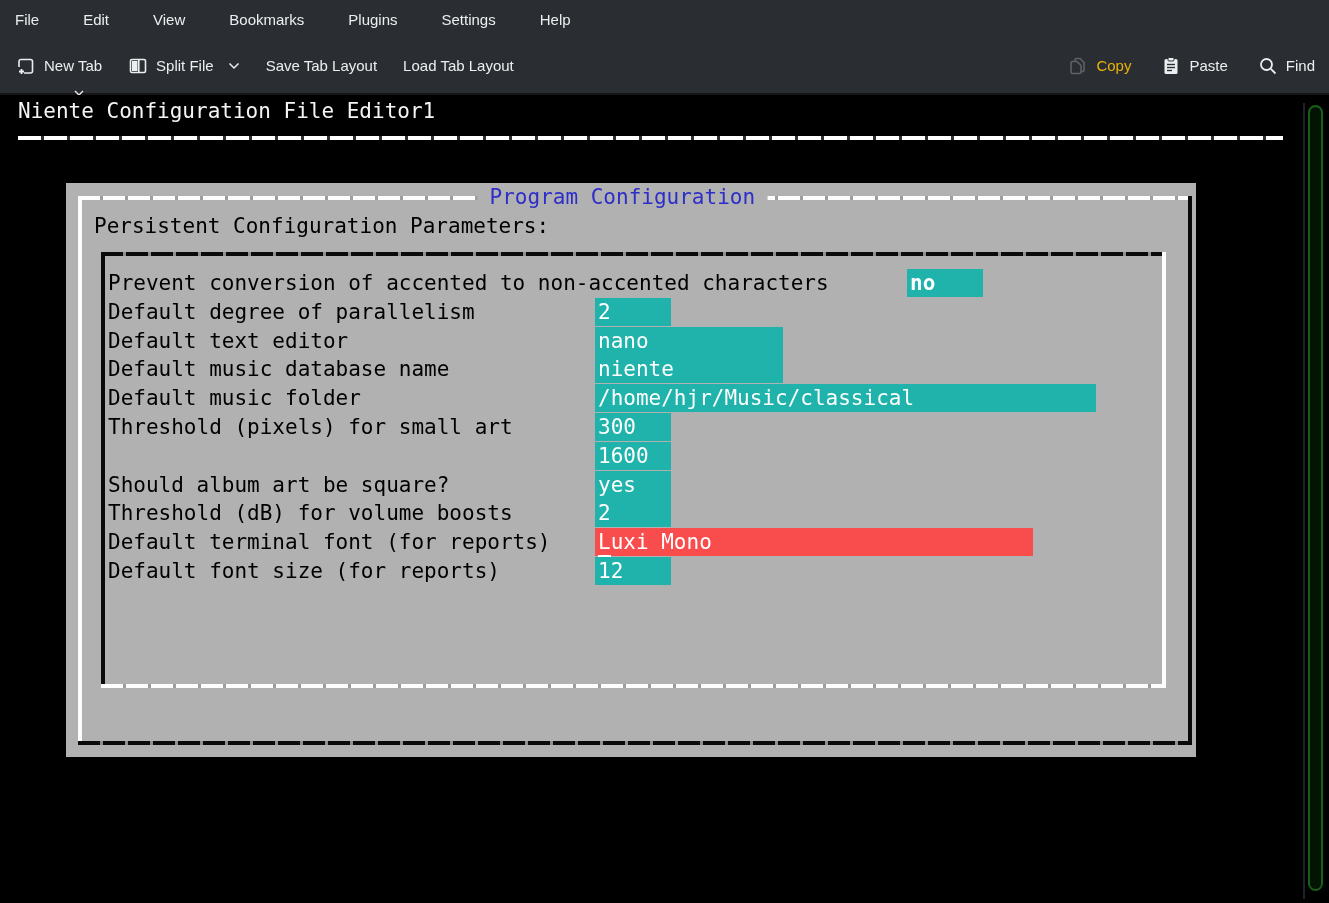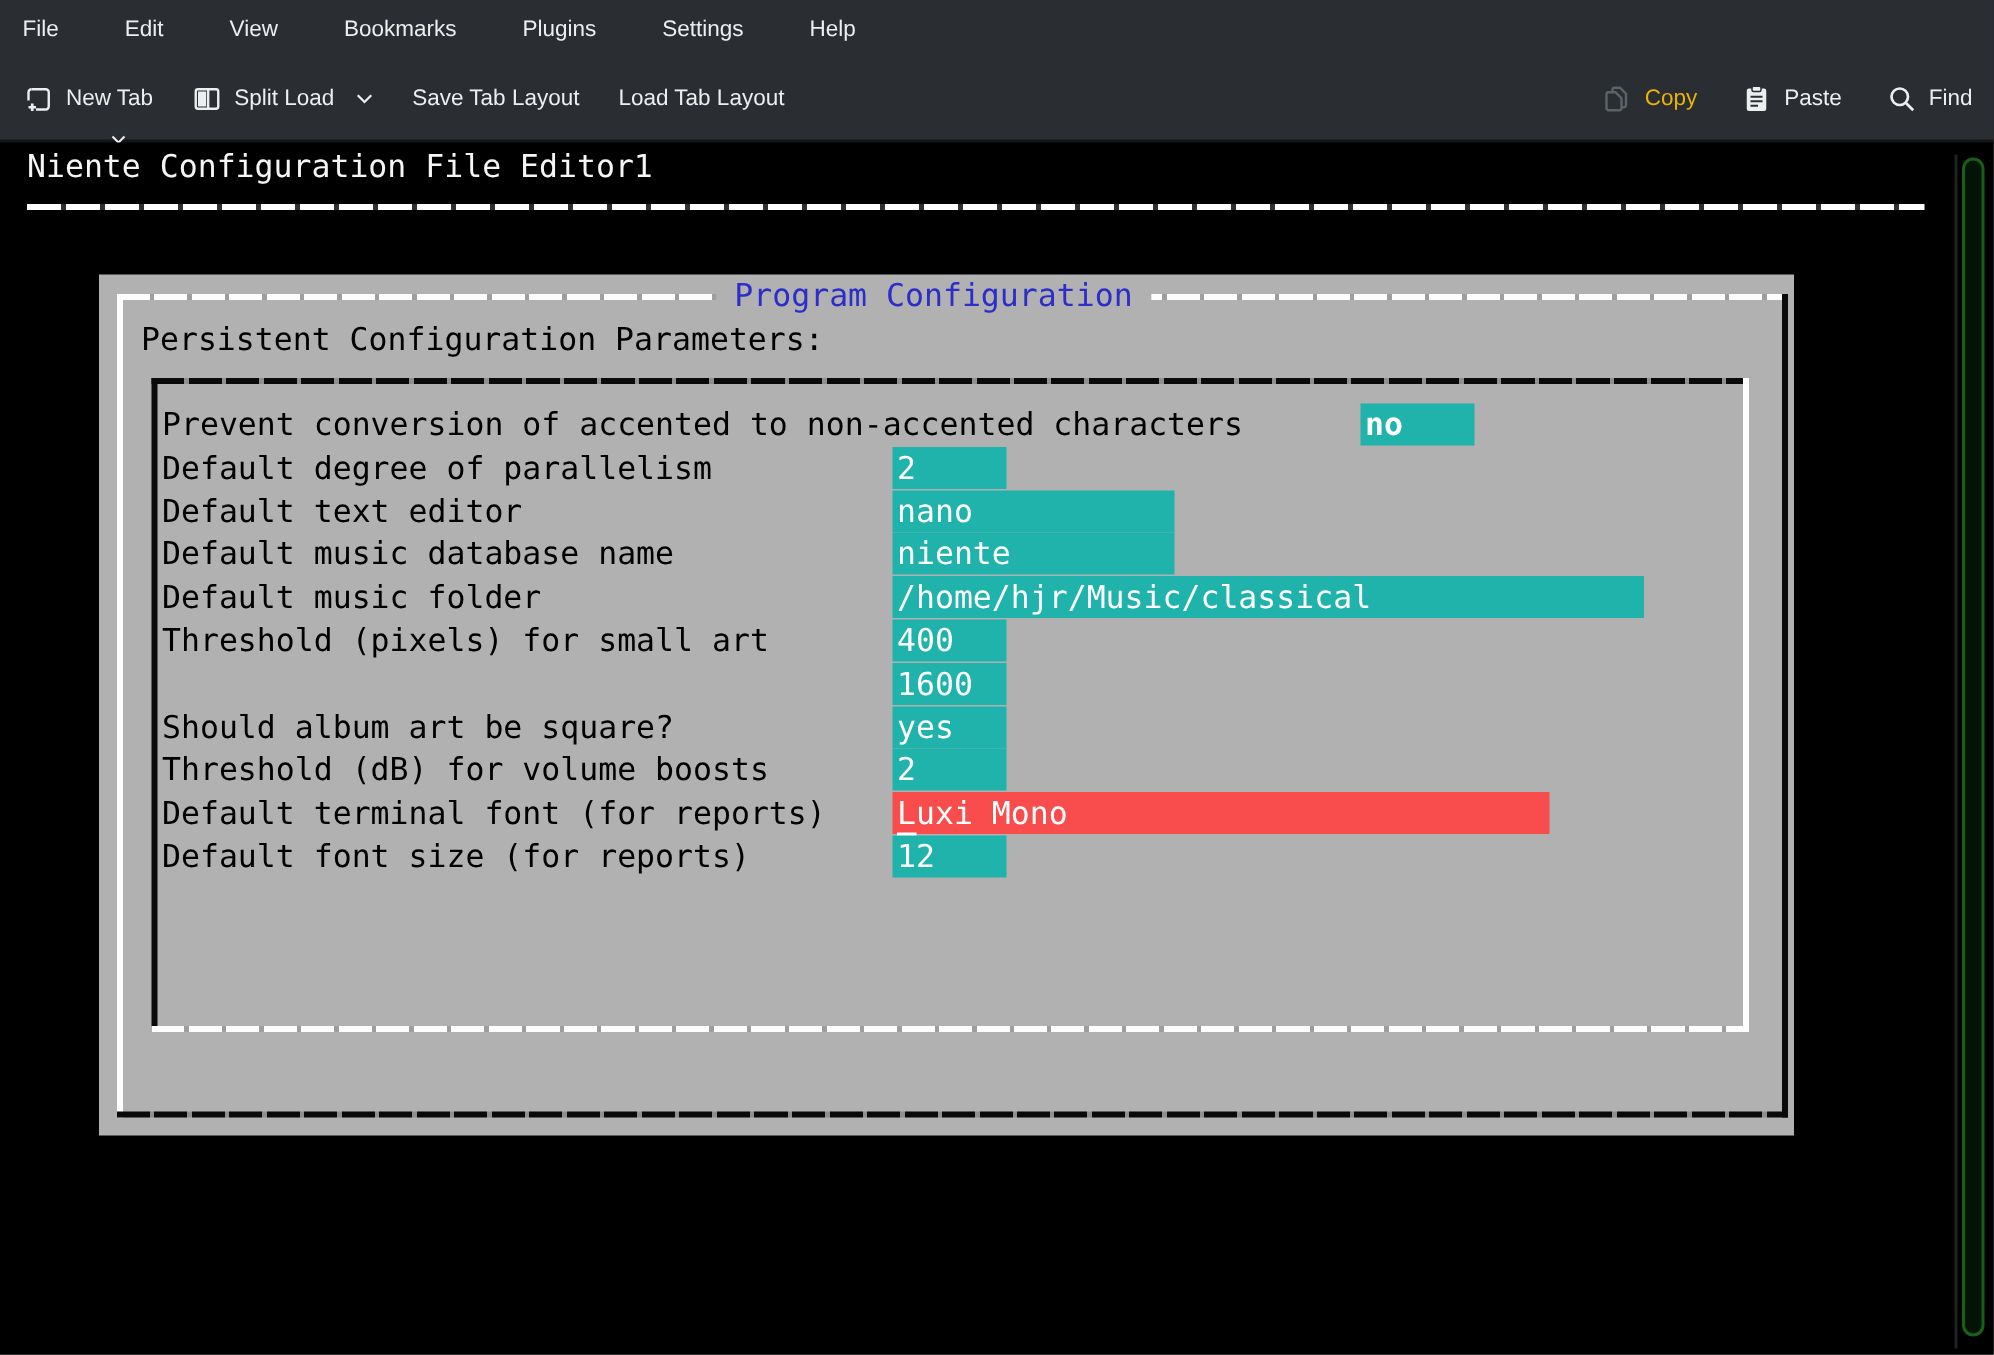--- a/index.html
+++ b/index.html
@@ -107,21 +107,21 @@
       </span>
     </div>
     <div class="tbtn">
       <span>
         <svg width="20" height="20" viewBox="0 0 20 20">
           <rect x="2.5" y="3.5" width="15" height="13" rx="1.5" fill="none" stroke="#eceeef" stroke-width="1.6"></rect>
           <rect x="4" y="5" width="5.5" height="10" fill="#eceeef"></rect>
           <line x1="10.8" y1="4" x2="10.8" y2="16" stroke="#eceeef" stroke-width="1.6"></line>
         </svg>
       </span>
-      <span>Split Load</span>
+      <span>Split File</span>
       <span style="margin-left:6px">
         <svg width="12" height="8" viewBox="0 0 12 8" fill="none" stroke="#eceeef" stroke-width="1.5">
           <path d="M1.5 1.5 L6 6 L10.5 1.5"></path>
         </svg>
       </span>
     </div>
     <div class="tbtn">
       <span>Save Tab Layout</span>
     </div>
     <div class="tbtn">
@@ -196,21 +196,21 @@
         <div class="row" style="top:75px">
           <span class="lbl">Default text editor</span>
           <span class="val teal v-def w-m">nano</span>
         </div>
         <div class="row" style="top:132px">
           <span class="lbl">Default music folder</span>
           <span class="val teal v-def w-l">/home/hjr/Music/classical</span>
         </div>
         <div class="row" style="top:161px">
           <span class="lbl">Threshold (pixels) for small art</span>
-          <span class="val teal v-def w-s">400</span>
+          <span class="val teal v-def w-s">300</span>
         </div>
         <div class="row" style="top:190px">
           <span class="val teal v-def w-s">1600</span>
         </div>
         <div class="row" style="top:219px">
           <span class="lbl">Should album art be square?</span>
           <span class="val teal v-def w-s">yes</span>
         </div>
         <div class="row" style="top:247px">
           <span class="lbl">Threshold (dB) for volume boosts</span>

